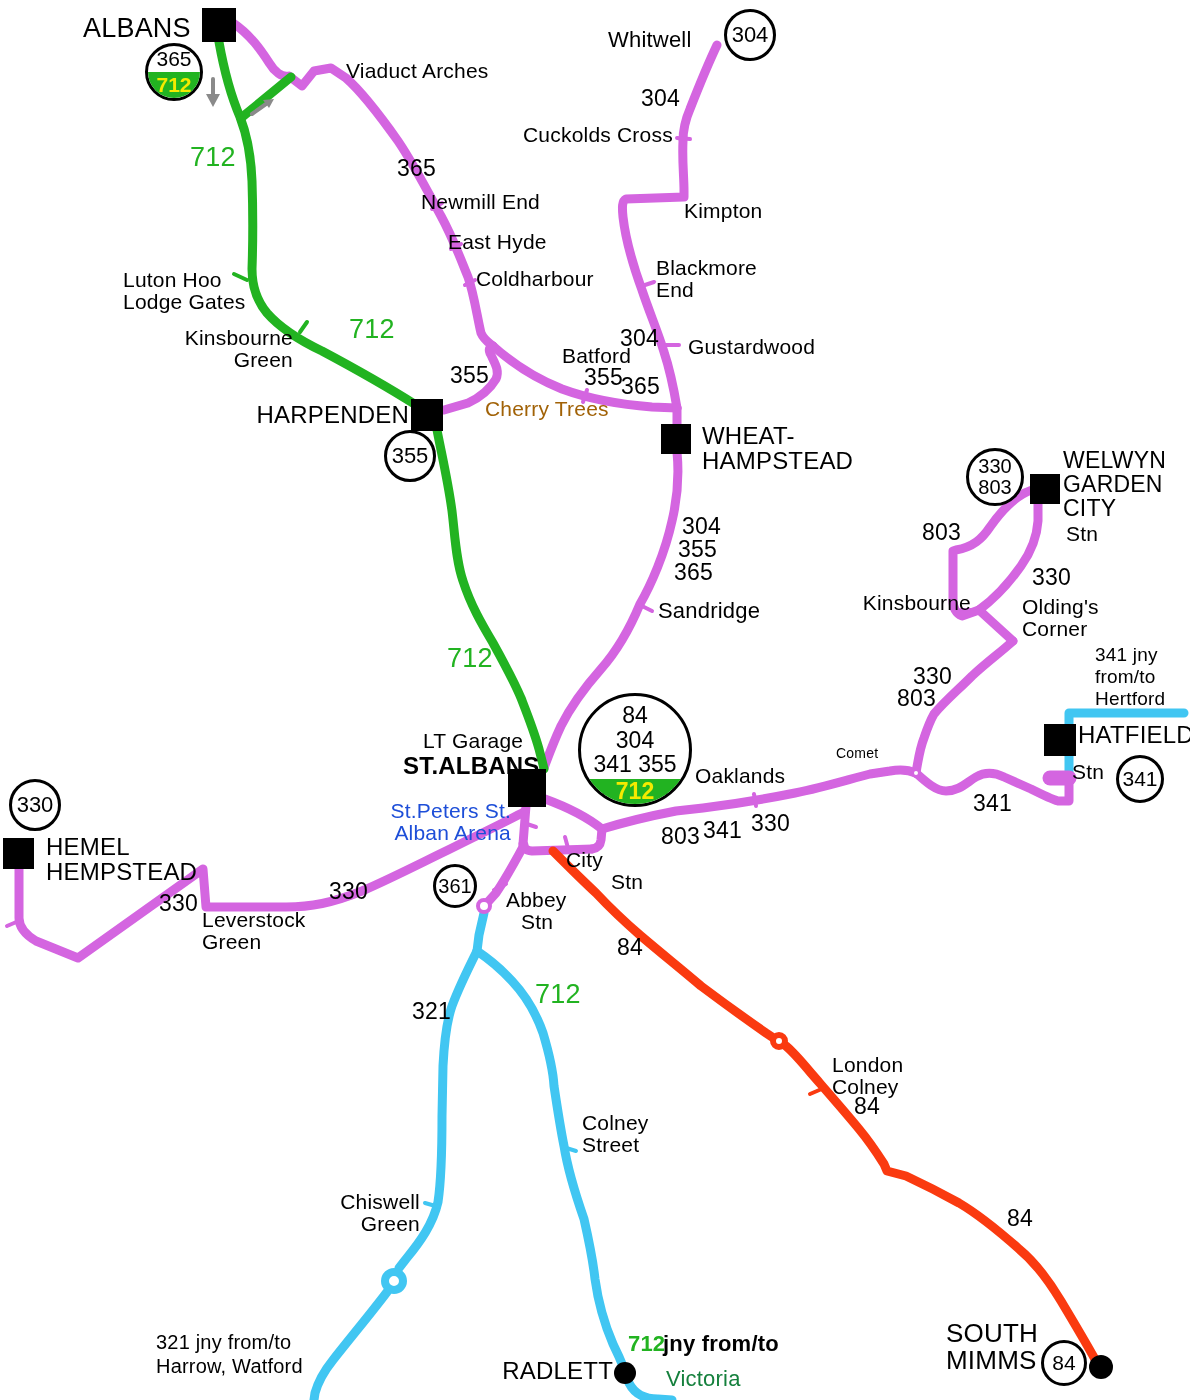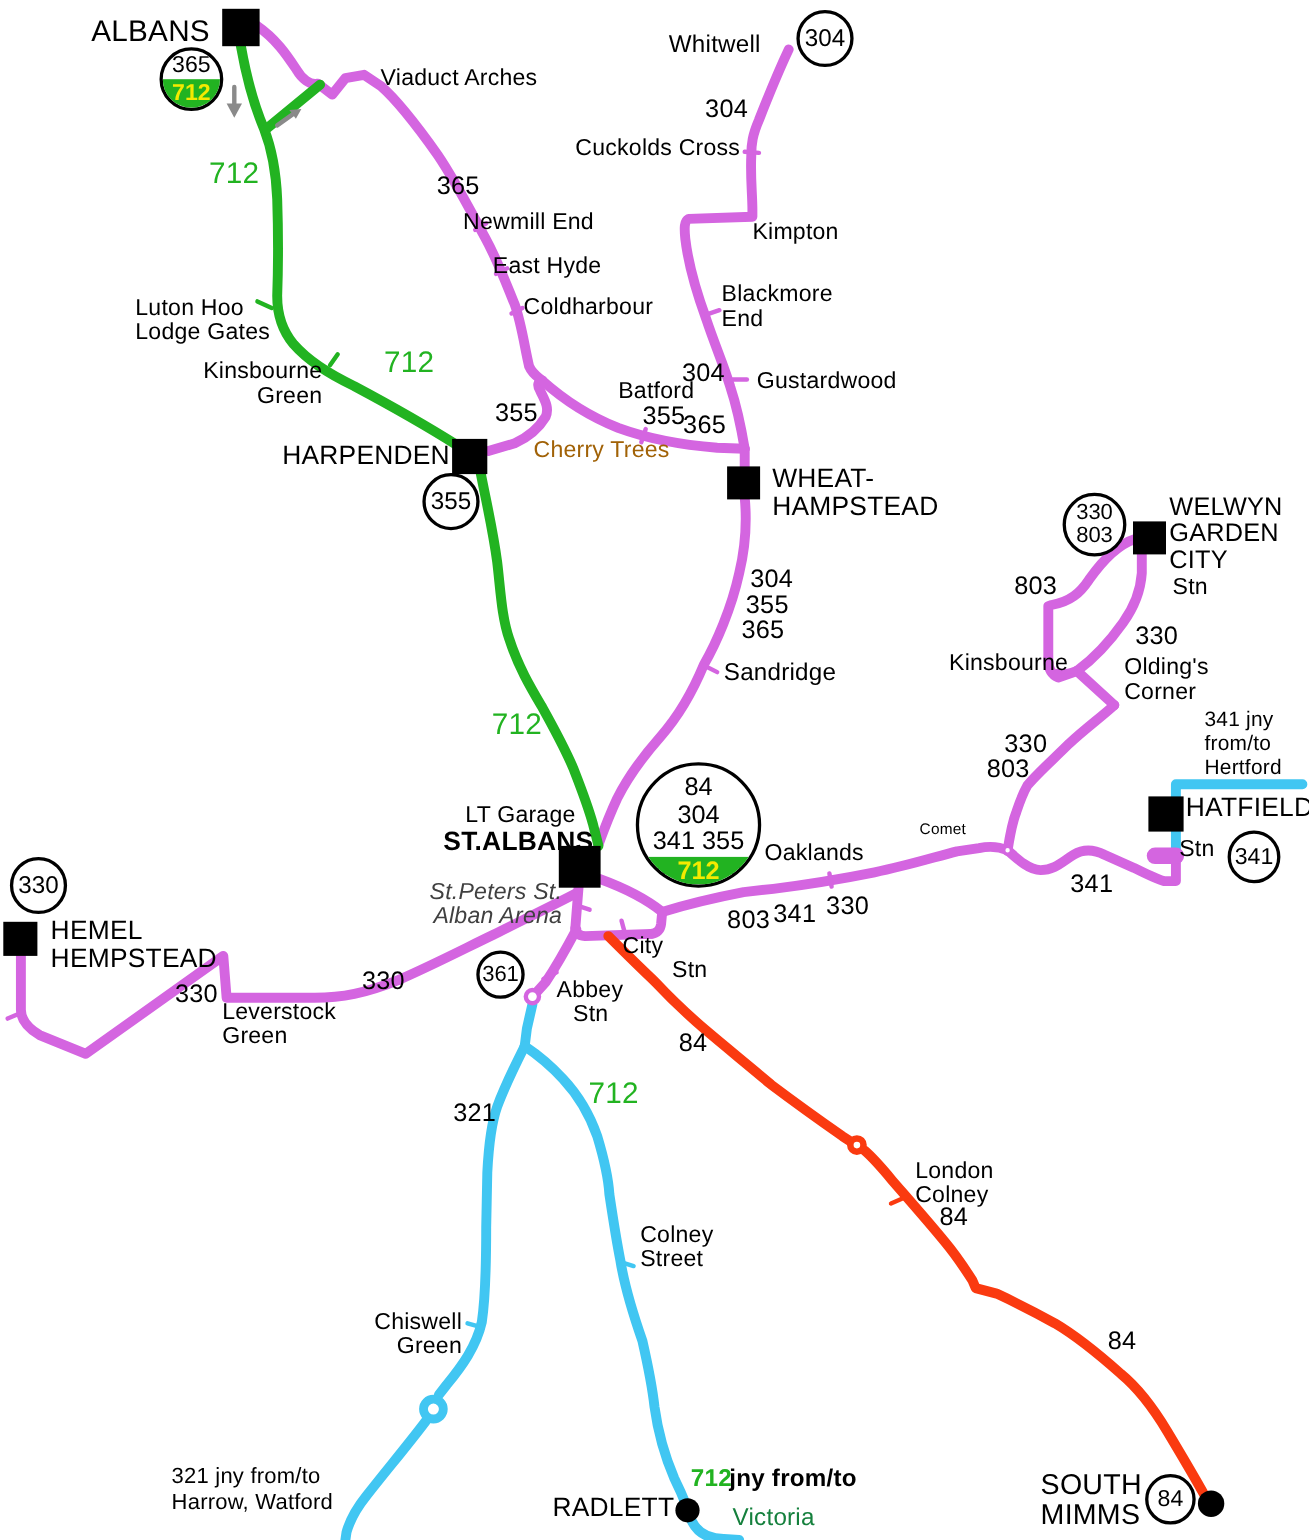--- a/index.html
+++ b/index.html
@@ -208,21 +208,21 @@
       <div class="lbl" style="top: 746px; left: 836px; font-size: 14px; color: rgb(0, 0, 0);">Comet</div>
       <div class="lbl" style="top: 730px; left: 423px; font-size: 21px; color: rgb(0, 0, 0);">LT Garage</div>
       <div class="lbl" style="top: 753px; left: 403px; font-size: 24px; font-weight: 700; color: rgb(0, 0, 0);">ST.ALBANS</div>
       <div class="lbl" style="top: 765px; left: 695px; font-size: 21px; color: rgb(0, 0, 0);">Oaklands</div>
       <div class="lbl" style="top: 722px; left: 1078px; font-size: 24px; color: rgb(0, 0, 0);">HATFIELD</div>
       <div class="lbl" style="top: 761px; left: 1072px; font-size: 21px; color: rgb(0, 0, 0);">Stn</div>
       <div class="lbl" style="top: 824px; left: 661px; font-size: 23px; color: rgb(0, 0, 0);">803</div>
       <div class="lbl" style="top: 818px; left: 703px; font-size: 23px; color: rgb(0, 0, 0);">341</div>
       <div class="lbl" style="top: 811px; left: 751px; font-size: 23px; color: rgb(0, 0, 0);">330</div>
       <div class="lbl" style="top: 791px; left: 973px; font-size: 23px; color: rgb(0, 0, 0);">341</div>
-      <div class="lbl" style="top: 800px; right: 679px; text-align: right; font-size: 21px; color: #404040; font-style: italic;">St.Peters St.
+      <div class="lbl" style="top: 800px; right: 679px; text-align: right; font-size: 21px; color: #1d4ed8;">St.Peters St.
 Alban Arena</div>
       <div class="lbl" style="top: 849px; left: 566px; font-size: 21px; color: rgb(0, 0, 0);">City</div>
       <div class="lbl" style="top: 871px; left: 611px; font-size: 21px; color: rgb(0, 0, 0);">Stn</div>
       <div class="lbl" style="top: 889px; left: 506px; font-size: 21px; color: rgb(0, 0, 0);">Abbey</div>
       <div class="lbl" style="top: 911px; left: 521px; font-size: 21px; color: rgb(0, 0, 0);">Stn</div>
       <div class="lbl" style="top: 834px; left: 46px; font-size: 24px; color: rgb(0, 0, 0);">HEMEL
 HEMPSTEAD</div>
       <div class="lbl" style="top: 891px; left: 159px; font-size: 23px; color: rgb(0, 0, 0);">330</div>
       <div class="lbl" style="top: 879px; left: 329px; font-size: 23px; color: rgb(0, 0, 0);">330</div>
       <div class="lbl" style="top: 909px; left: 202px; font-size: 21px; color: rgb(0, 0, 0);">Leverstock
@@ -233,20 +233,20 @@
       <div class="lbl" style="top: 1054px; left: 832px; font-size: 21px; color: rgb(0, 0, 0);">London
 Colney</div>
       <div class="lbl" style="top: 1094px; left: 854px; font-size: 23px; color: rgb(0, 0, 0);">84</div>
       <div class="lbl" style="top: 1112px; left: 582px; font-size: 21px; color: rgb(0, 0, 0);">Colney
 Street</div>
       <div class="lbl" style="top: 1191px; right: 770px; text-align: right; font-size: 21px; color: rgb(0, 0, 0);">Chiswell
 Green</div>
       <div class="lbl" style="top: 1206px; left: 1007px; font-size: 23px; color: rgb(0, 0, 0);">84</div>
       <div class="lbl" style="top: 1330px; left: 156px; font-size: 20px; line-height: 1.2; color: rgb(0, 0, 0);">321 jny from/to
 Harrow, Watford</div>
-      <div class="lbl" style="top: 1320px; left: 946px; font-size: 26px; color: rgb(0, 0, 0); margin-top: 16px;">SOUTH
+      <div class="lbl" style="top: 1320px; left: 946px; font-size: 26px; color: rgb(0, 0, 0);">SOUTH
 MIMMS</div>
       <div class="lbl" style="top: 1358px; right: 577px; text-align: right; font-size: 24px; color: rgb(0, 0, 0);">RADLETT</div>
       <div class="lbl" style="top: 1332px; left: 628px; font-size: 22px; font-weight: 700; color: rgb(34, 179, 33);">712</div>
       <div class="lbl" style="top: 1332px; left: 663px; font-size: 22px; font-weight: 700; color: rgb(0, 0, 0);">jny from/to</div>
       <div class="lbl" style="top: 1367px; left: 666px; font-size: 22px; font-weight: 400; color: #15803d;">Victoria</div>
     </div>
 </div>
 
 </body></html>

